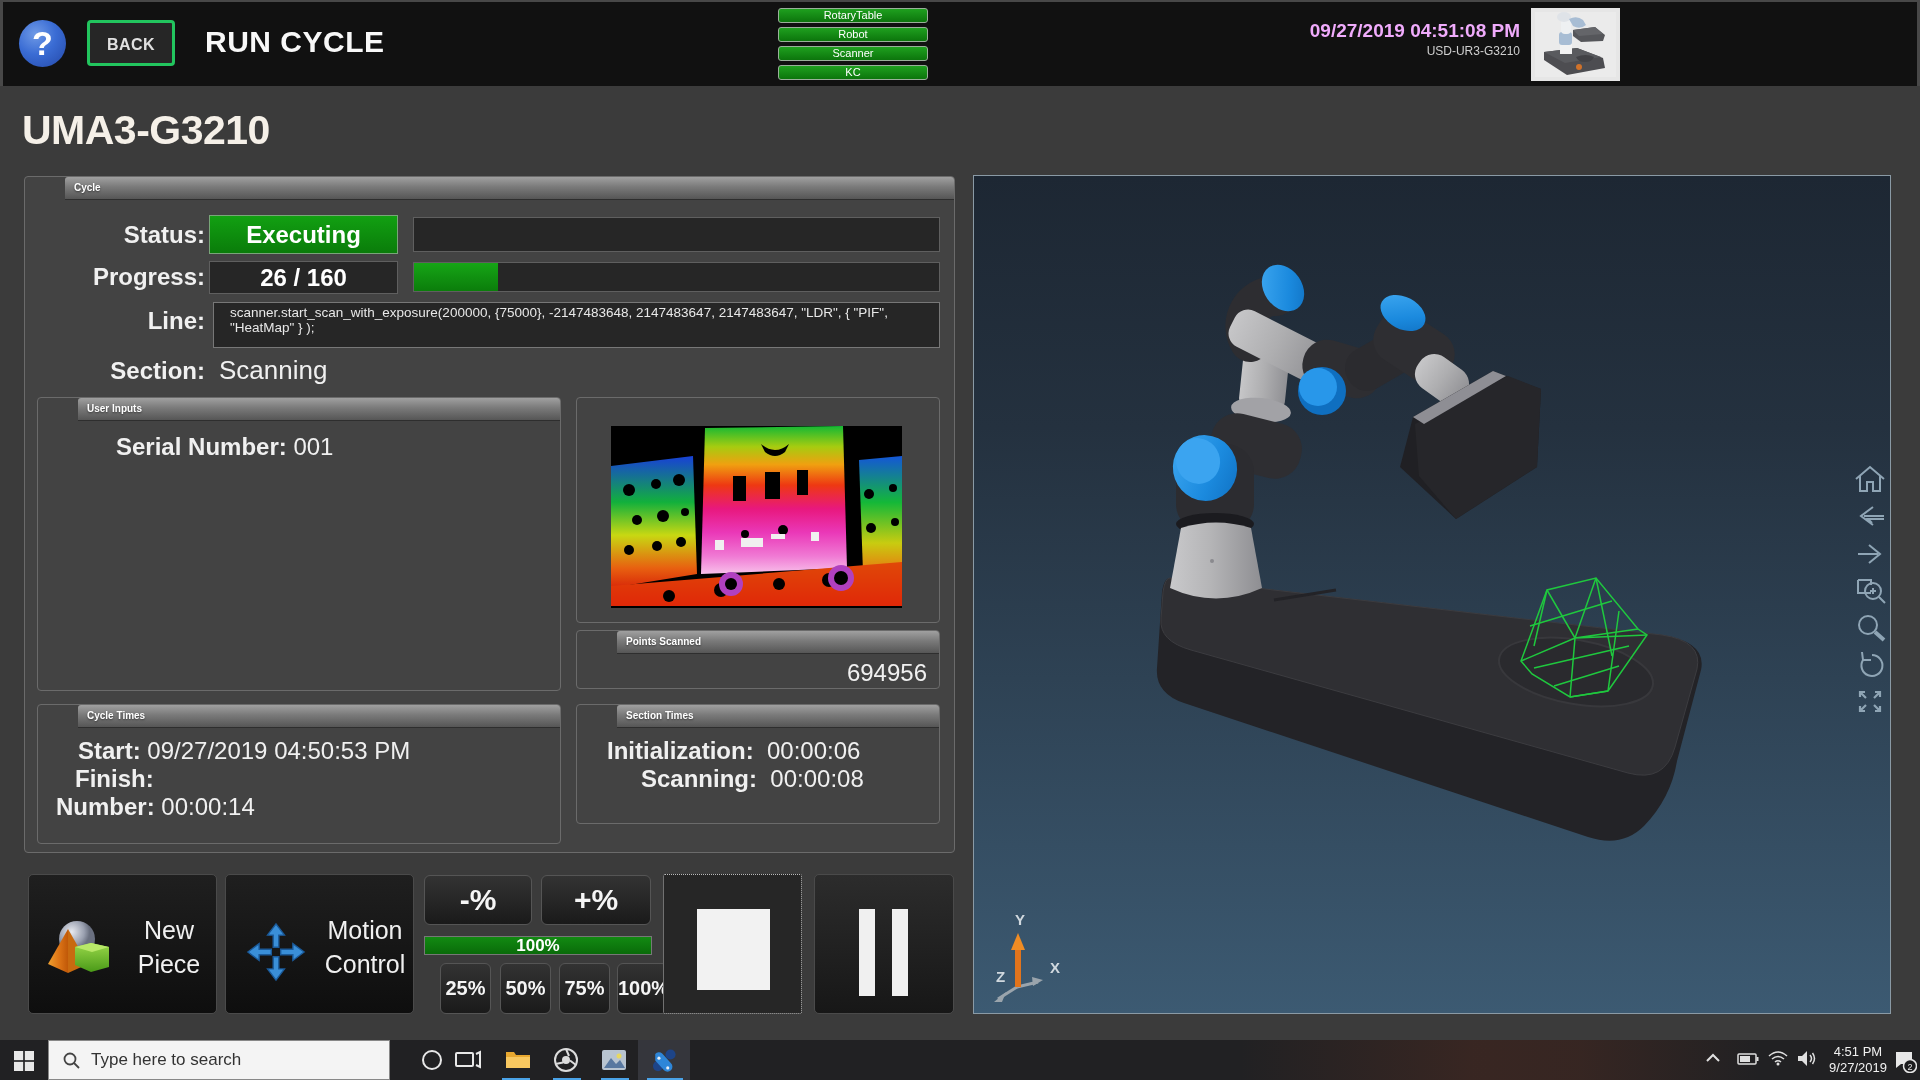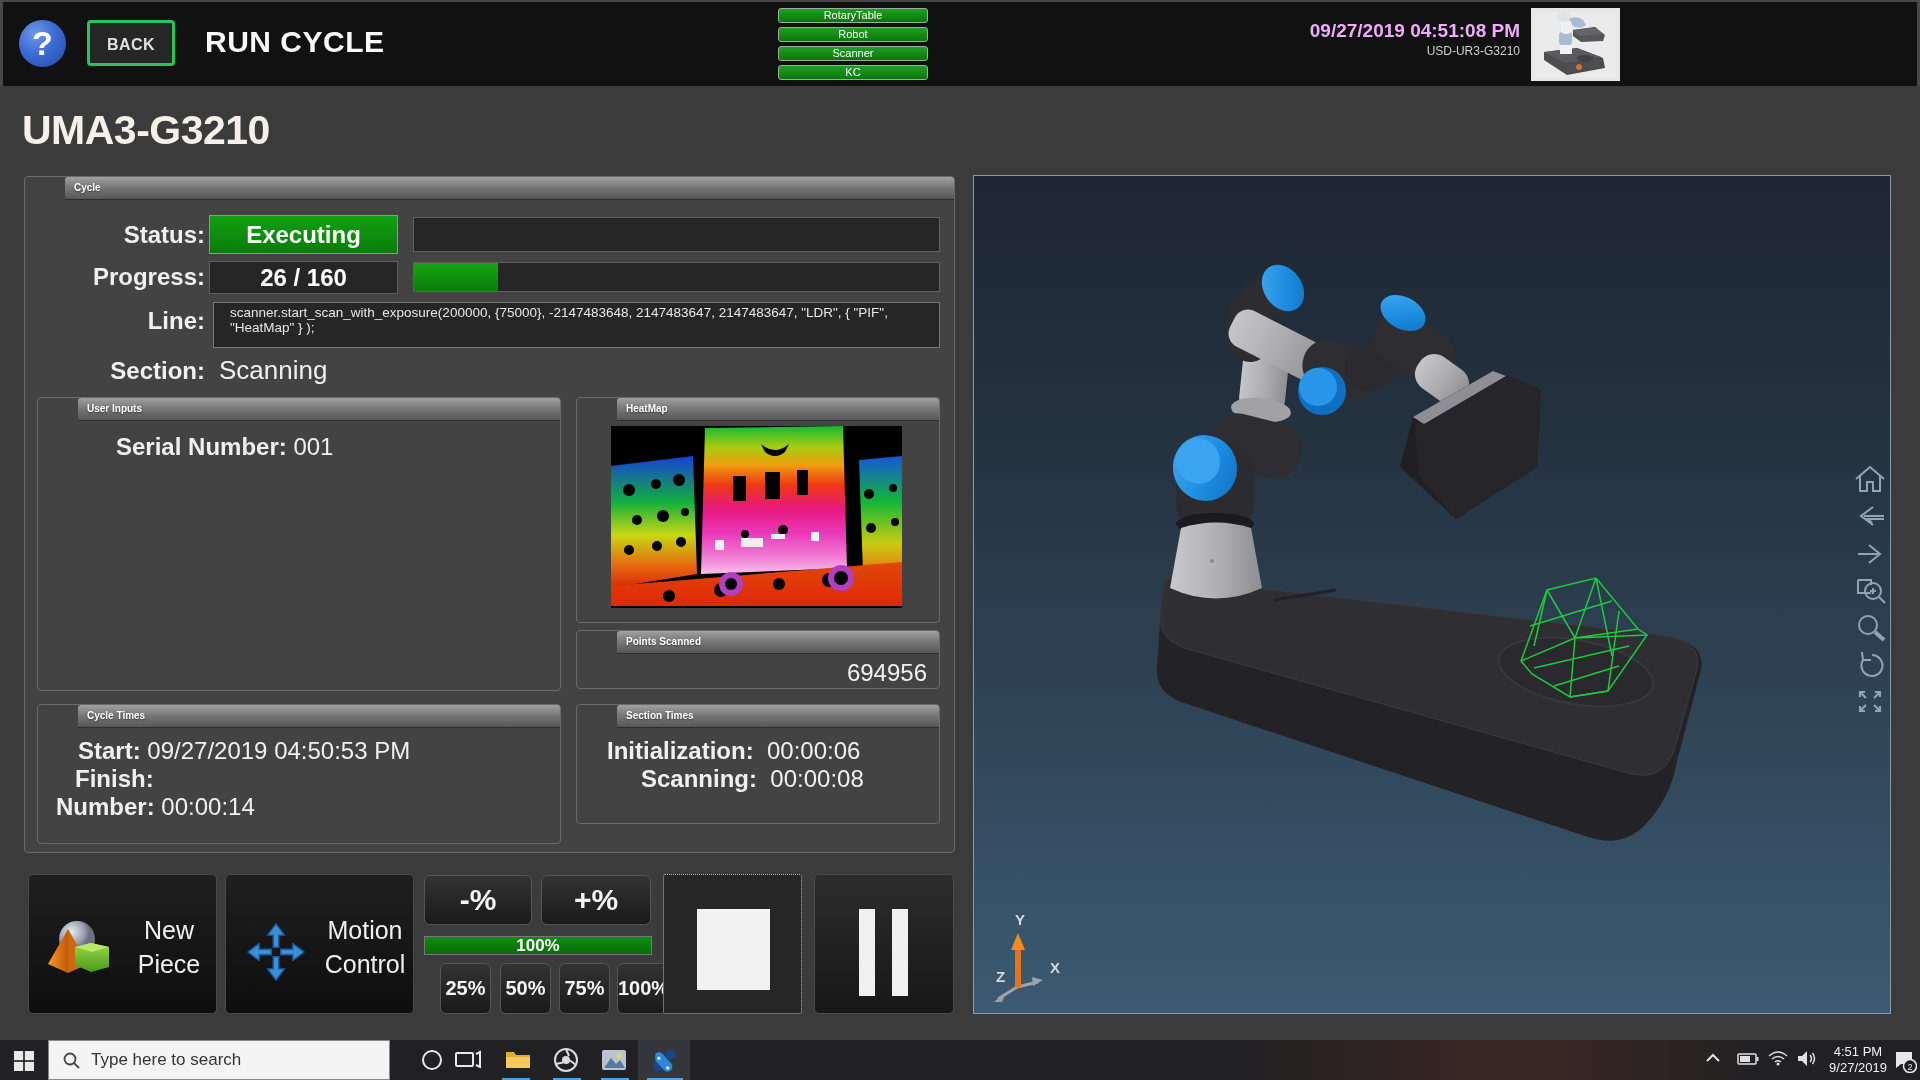--- a/index.html
+++ b/index.html
@@ -134,21 +134,20 @@
     <div id="line-box" class="abs">scanner.start_scan_with_exposure(200000, {75000}, -2147483648, 2147483647, 2147483647, "LDR", { "PIF", "HeatMap" } );</div>
     <div class="flabel" style="left:0; top:180px; width:180px;">Section:</div>
     <div id="section-val" class="abs">Scanning</div>
 
     <div id="uipanel" class="abs panel">
       <div class="phead">User Inputs</div>
       <div class="kv" style="left:78px; top:35px;"><b>Serial Number:</b> 001</div>
     </div>
 
     <div id="hmpanel" class="abs panel">
-      <div class="phead">HeatMap</div>
       <div class="abs" style="left:34px; top:28px; width:291px; height:182px; background:#000;">
         <svg width="291" height="182">
           <defs>
             <linearGradient id="hm1" x1="0" y1="0" x2="0" y2="1">
               <stop offset="0" stop-color="#1840d8"></stop>
                 <stop offset="0.35" stop-color="#12b03c"></stop>
               <stop offset="0.6" stop-color="#c8d812"></stop>
                 <stop offset="0.85" stop-color="#e86010"></stop>
               <stop offset="1" stop-color="#d82808"></stop>
             </linearGradient>

